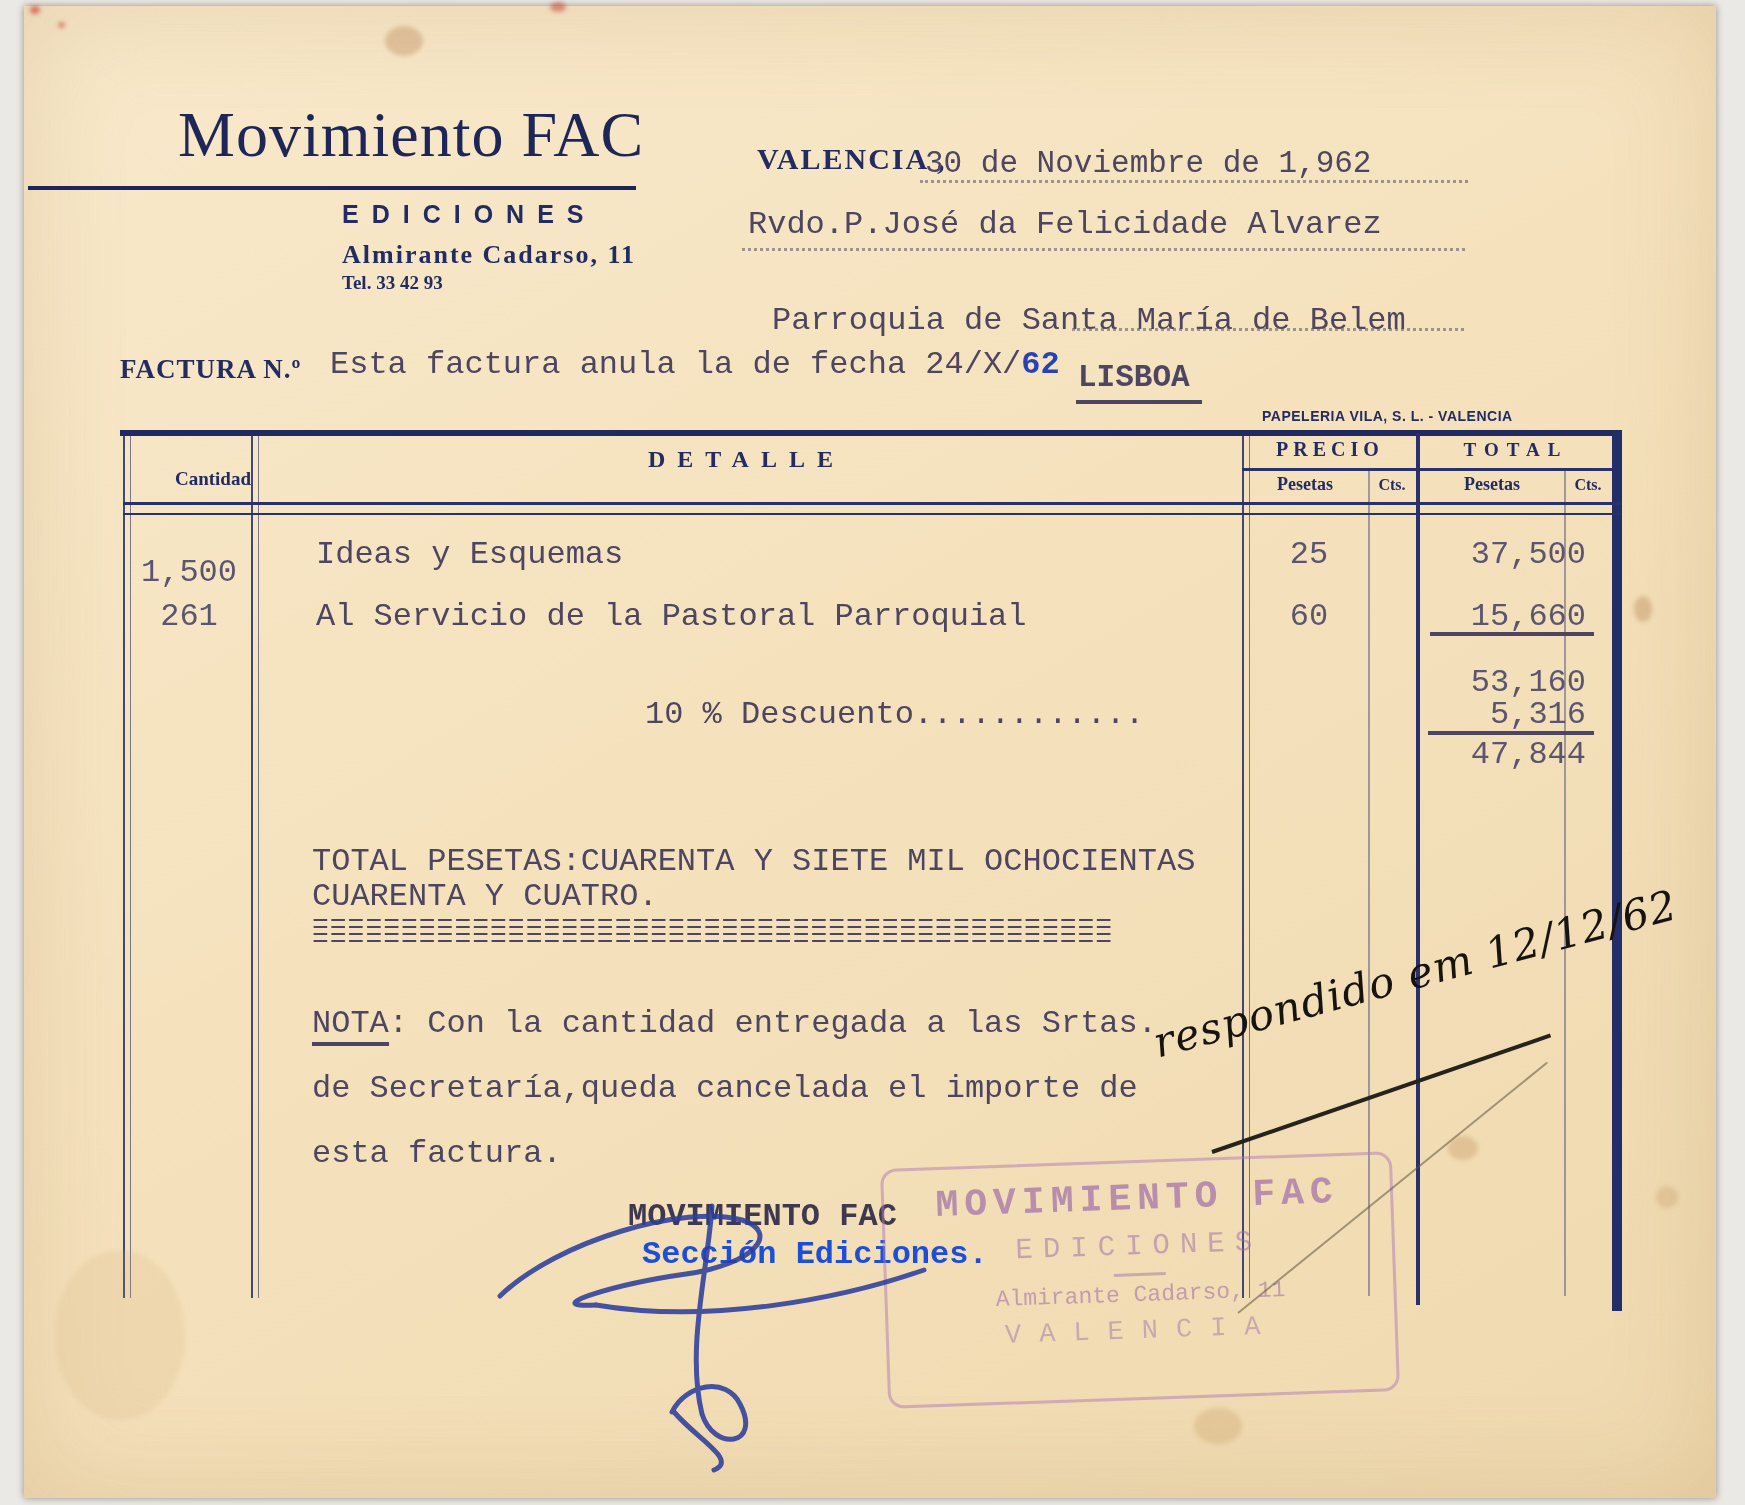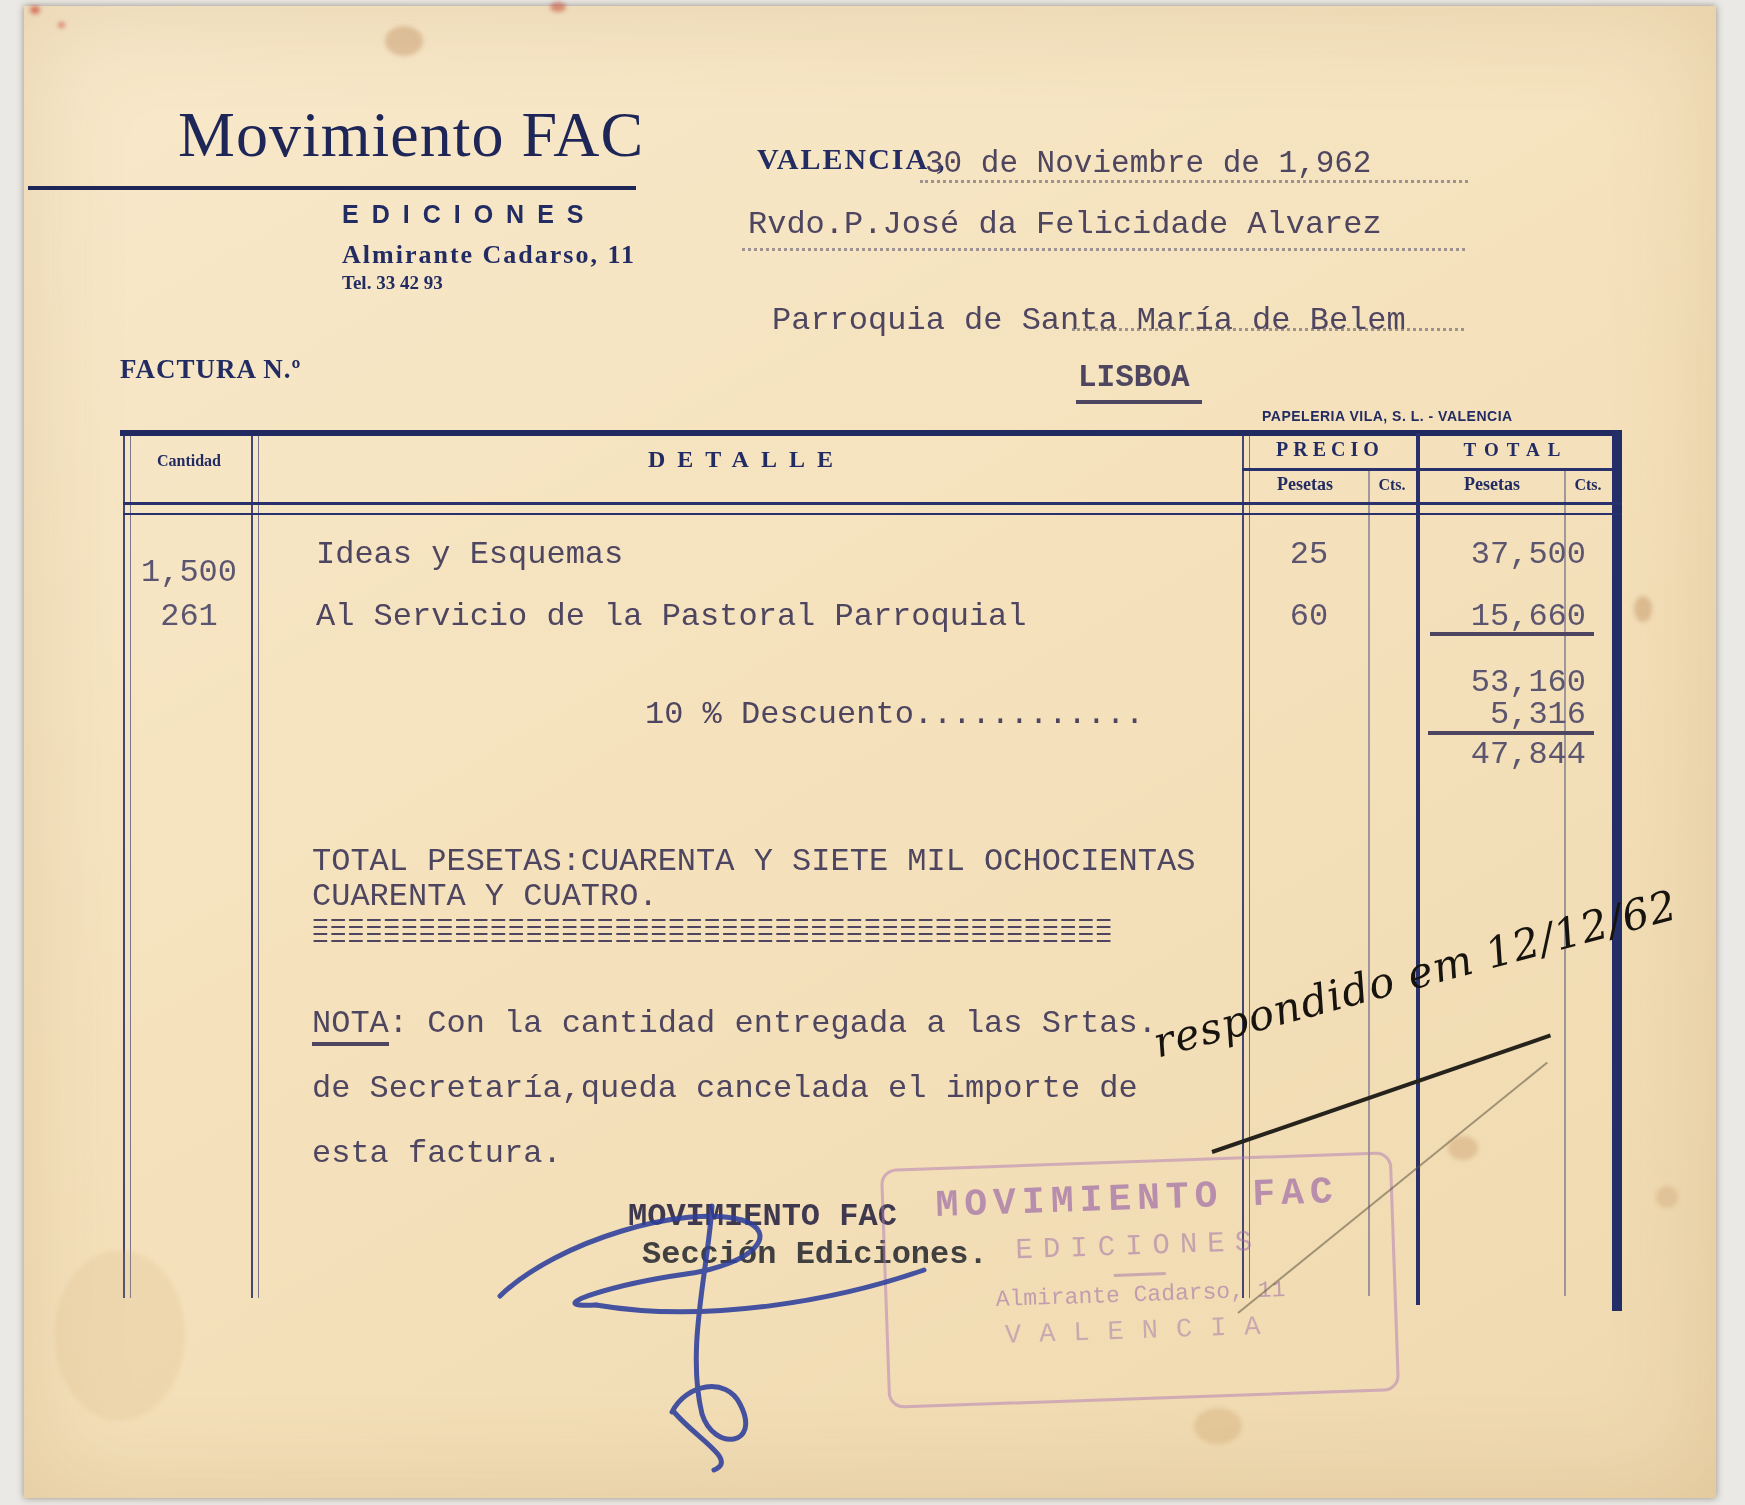--- a/index.html
+++ b/index.html
@@ -74,36 +74,37 @@
   <div class="dotted" style="left:920px;top:180px;width:548px;"></div>
 
   <div class="abs typed" style="left:748px;top:206px;font-size:32px;">Rvdo.P.José da Felicidade Alvarez</div>
   <div class="dotted" style="left:742px;top:248px;width:723px;"></div>
   <div class="abs typed" style="left:772px;top:274px;font-size:32px;margin-top:28px;">Parroquia de Santa María de Belem</div>
   <div class="dotted" style="left:1072px;top:328px;width:392px;"></div>
   <div class="abs typed" style="left:1078px;top:360px;font-size:31px;font-weight:bold;">LISBOA</div>
   <div class="h tline" style="left:1076px;top:400px;width:126px;"></div>
 
   <div class="abs printed" style="left:120px;top:354px;font-size:27px;font-weight:bold;letter-spacing:1px;">FACTURA N.º</div>
+  <div class="abs typed" style="left:330px;top:346px;font-size:32px;"><span>Esta factura anula la de fecha 24/X/</span><span style="color:#2742b8;font-weight:bold;">62</span></div>
 
   <div class="abs sans" style="left:1262px;top:408px;font-size:14px;font-weight:bold;letter-spacing:.5px;">PAPELERIA VILA, S. L. - VALENCIA</div>
 
   <div class="h top" style="left:120px;top:430px;width:1502px;"></div>
   <div class="v dbl" style="left:123px;top:433px;height:865px;"></div>
   <div class="v dbl" style="left:251px;top:433px;height:865px;"></div>
   <div class="v dbl" style="left:1242px;top:433px;height:865px;"></div>
   <div class="v thin" style="left:1368px;top:470px;height:826px;"></div>
   <div class="v thick" style="left:1416px;top:433px;height:872px;"></div>
   <div class="v thin" style="left:1564px;top:470px;height:826px;"></div>
   <div class="v edge" style="left:1612px;top:431px;height:880px;"></div>
   <div class="h grp" style="left:1242px;top:468px;width:176px;"></div>
   <div class="h grp" style="left:1420px;top:468px;width:192px;"></div>
   <div class="h dblline" style="left:123px;top:502px;width:1499px;"></div>
 
-  <div class="abs printed center" style="left:127px;top:452px;width:124px;font-size:16px;font-weight:600;">Cantidad</div>
+  <div class="abs printed center" style="left:127px;top:468px;width:124px;font-size:19px;font-weight:600;text-align:right;">Cantidad</div>
   <div class="abs printed center" style="left:251px;top:446px;width:991px;font-size:24px;font-weight:bold;letter-spacing:12px;">DETALLE</div>
   <div class="abs printed center" style="left:1242px;top:438px;width:176px;font-size:20px;font-weight:bold;letter-spacing:5px;">PRECIO</div>
   <div class="abs printed center" style="left:1420px;top:439px;width:192px;font-size:19px;font-weight:bold;letter-spacing:8px;">TOTAL</div>
   <div class="abs printed center" style="left:1242px;top:474px;width:126px;font-size:18px;font-weight:bold;">Pesetas</div>
   <div class="abs printed center" style="left:1368px;top:476px;width:48px;font-size:16px;font-weight:bold;">Cts.</div>
   <div class="abs printed center" style="left:1420px;top:474px;width:144px;font-size:18px;font-weight:bold;">Pesetas</div>
   <div class="abs printed center" style="left:1564px;top:476px;width:48px;font-size:16px;font-weight:bold;">Cts.</div>
 
   <div class="abs typed light center" style="left:127px;top:554px;width:124px;font-size:32px;">1,500</div>
   <div class="abs typed" style="left:316px;top:536px;font-size:32px;">Ideas y Esquemas</div>
@@ -125,21 +126,21 @@
   <div class="abs typed" style="left:312px;top:843px;font-size:32px;">TOTAL PESETAS:CUARENTA Y SIETE MIL OCHOCIENTAS</div>
   <div class="abs typed" style="left:312px;top:878px;font-size:32px;">CUARENTA Y CUATRO.</div>
   <div class="abs typed" style="left:312px;top:910px;font-size:28px;letter-spacing:1px;">=============================================</div>
   <div class="abs typed" style="left:312px;top:924px;font-size:28px;letter-spacing:1px;">=============================================</div>
 
   <div class="abs typed" style="left:312px;top:1005px;font-size:32px;"><span style="border-bottom:4px solid #4e4660;">NOTA</span><span>: Con la cantidad entregada a las Srtas.</span></div>
   <div class="abs typed" style="left:312px;top:1070px;font-size:32px;">de Secretaría,queda cancelada el importe de</div>
   <div class="abs typed" style="left:312px;top:1135px;font-size:32px;">esta factura.</div>
 
   <div class="abs typed" style="left:628px;top:1198px;font-size:32px;font-weight:bold;color:#3f3950;">MOVIMIENTO FAC</div>
-  <div class="abs typed" style="left:642px;top:1236px;font-size:32px;font-weight:bold;color:#404040;">Sección Ediciones.</div>
+  <div class="abs typed" style="left:642px;top:1236px;font-size:32px;font-weight:bold;color:#1d4ed8;">Sección Ediciones.</div>
 
   <div id="stamp">
     <div class="s1">MOVIMIENTO FAC</div>
     <div class="s2">EDICIONES</div>
     <div class="sdiv"></div>
     <div class="s3">Almirante Cadarso, 11</div>
     <div class="s4">VALENCIA</div>
   </div>
 
   <div id="handwriting">respondido em 12/12/62</div>

